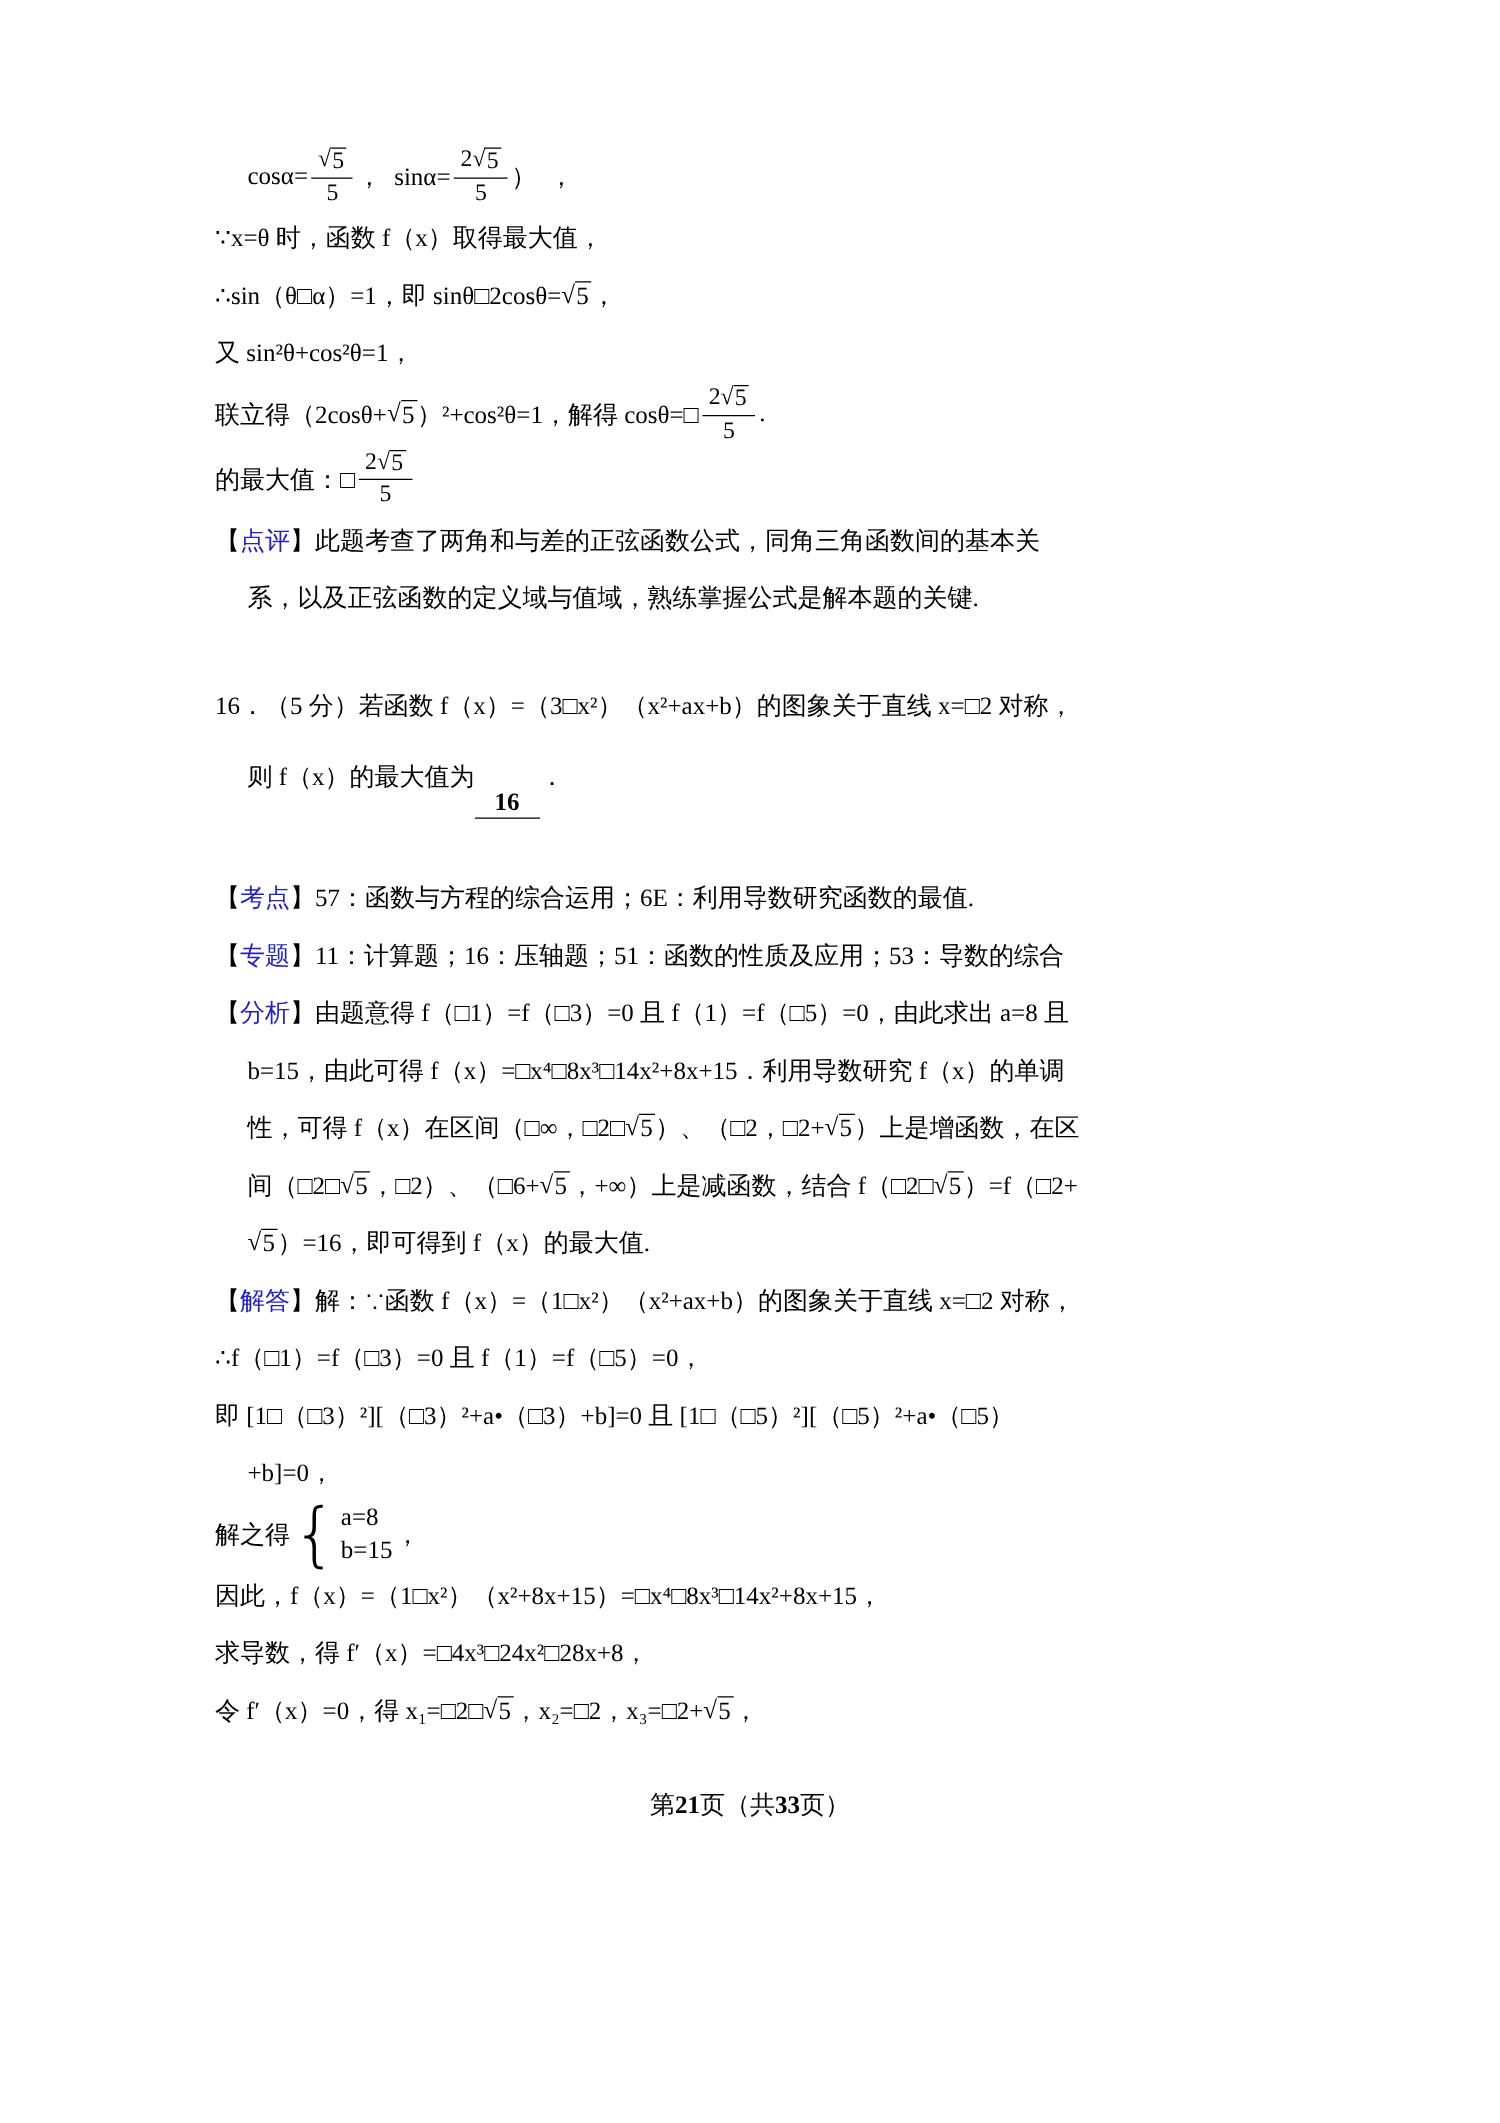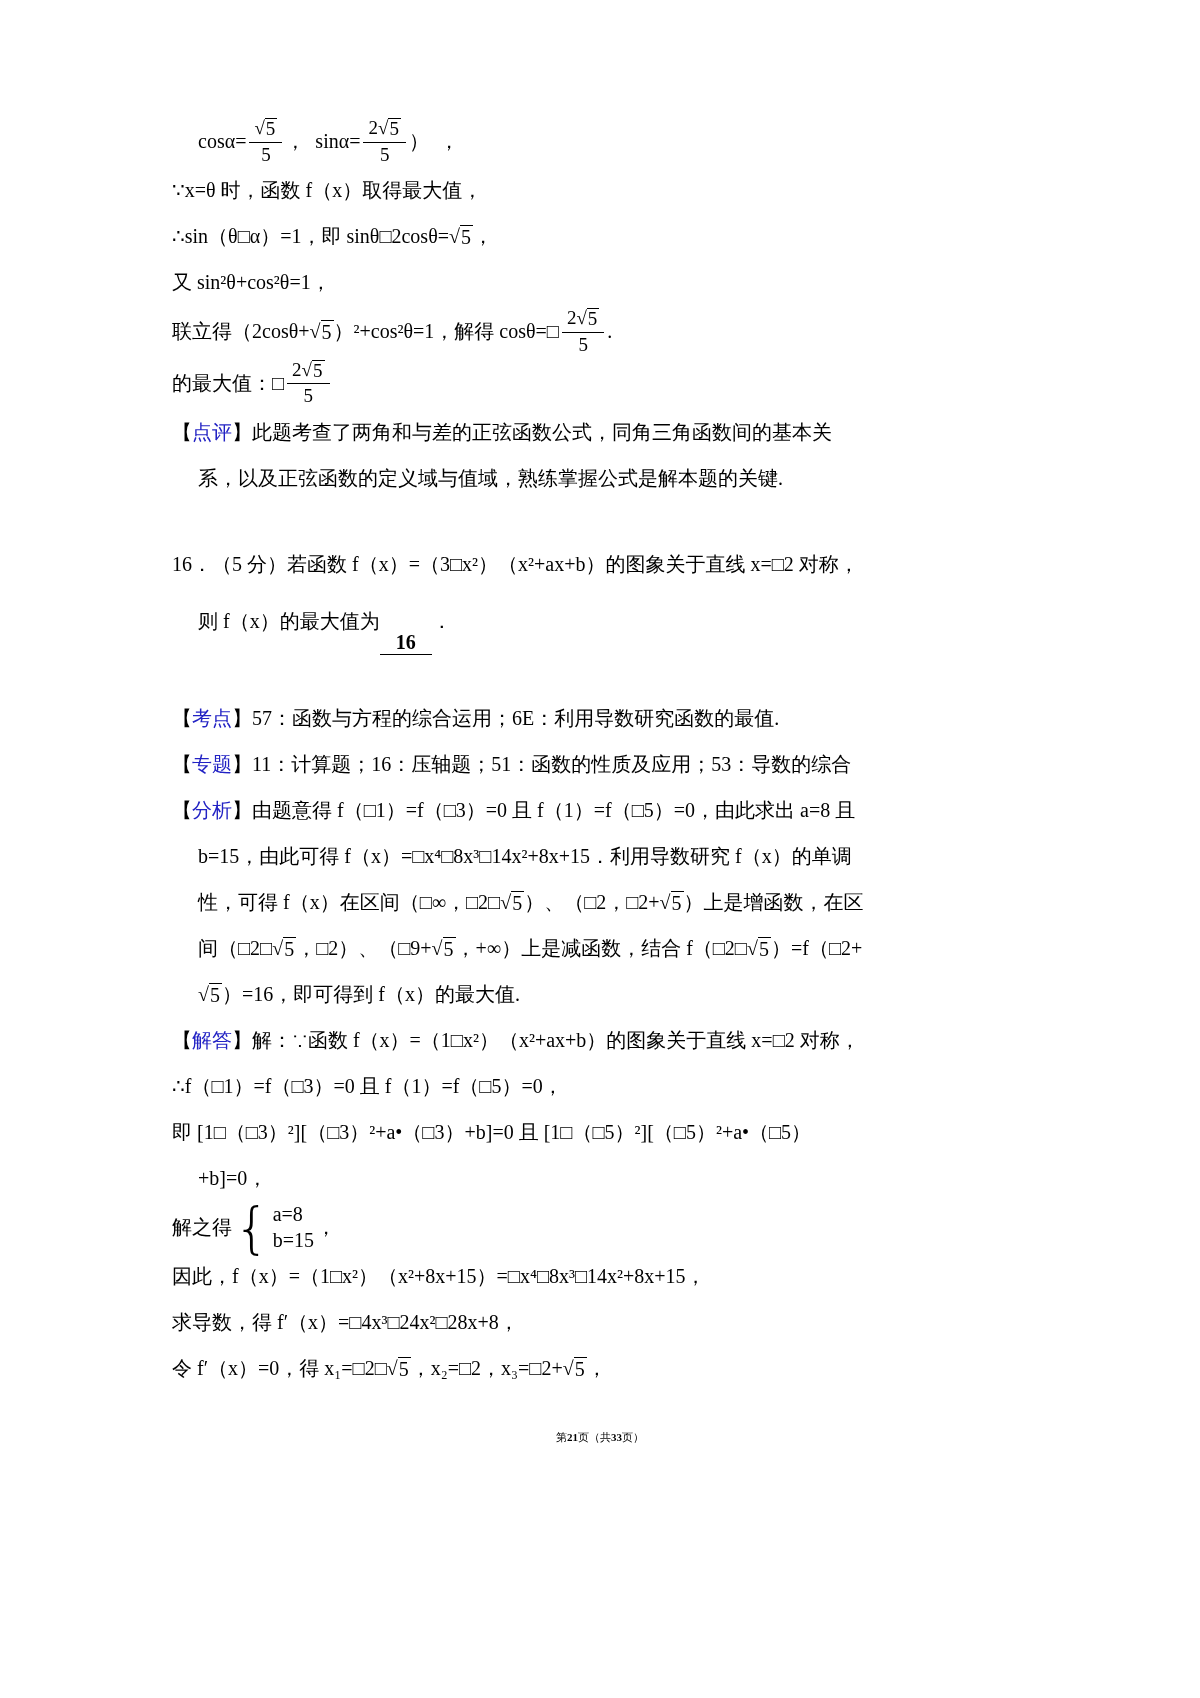--- a/index.html
+++ b/index.html
@@ -38,21 +38,21 @@
   
   .cases{display:inline-flex;align-items:center;margin:0 2px;}
   .cases .brace{
     font-family:"DejaVu Sans",sans-serif;
     font-size:56px;font-weight:100;line-height:0.85;margin-right:3px;
   }
   .cases .rows{display:inline-flex;flex-direction:column;line-height:1.3;font-family:Liberation Serif, serif;}
   
   .footer{
     position:absolute;left:0;right:0;top:1430px;
-    text-align:center;font-size:11px;color:#000;
+    text-align:center;font-size:20px;color:#000;
   }
   .footer b{font-weight:bold;}
 </style>
 </head>
 <body>
 
 <div class="page">
   <div class="content">
       <div class="line indent1"><span>cosα=</span><span class="frac"><span class="num"><span class="sqrt"><span class="sign">√</span><span class="rad">5</span></span></span><span class="den">5</span></span><span>，  sinα=</span><span class="frac"><span class="num"><span>2</span><span class="sqrt"><span class="sign">√</span><span class="rad">5</span></span></span><span class="den">5</span></span><span>）  ，</span></div>
       <div class="line "><span>∵x=θ 时，函数 f（x）取得最大值，</span></div>
@@ -64,21 +64,21 @@
       <div class="line indent1"><span>系，以及正弦函数的定义域与值域，熟练掌握公式是解本题的关键.</span></div>
       <div class="line blank"></div>
       <div class="line "><span>16．（5 分）若函数 f（x）=（3□x²）（x²+ax+b）的图象关于直线 x=□2 对称，</span></div>
       <div class="line indent1"><span>则 f（x）的最大值为</span><span class="answer">16</span><span>．</span></div>
       <div class="line blank"></div>
       <div class="line "><span>【</span><span class="blue">考点</span><span>】57：函数与方程的综合运用；6E：利用导数研究函数的最值.</span></div>
       <div class="line "><span>【</span><span class="blue">专题</span><span>】11：计算题；16：压轴题；51：函数的性质及应用；53：导数的综合</span></div>
       <div class="line "><span>【</span><span class="blue">分析</span><span>】由题意得 f（□1）=f（□3）=0 且 f（1）=f（□5）=0，由此求出 a=8 且</span></div>
       <div class="line indent1"><span>b=15，由此可得 f（x）=□x⁴□8x³□14x²+8x+15．利用导数研究 f（x）的单调</span></div>
       <div class="line indent1"><span>性，可得 f（x）在区间（□∞，□2□</span><span class="sqrt"><span class="sign">√</span><span class="rad">5</span></span><span>）、（□2，□2+</span><span class="sqrt"><span class="sign">√</span><span class="rad">5</span></span><span>）上是增函数，在区</span></div>
-      <div class="line indent1"><span>间（□2□</span><span class="sqrt"><span class="sign">√</span><span class="rad">5</span></span><span>，□2）、（□9+</span><span class="sqrt"><span class="sign">√</span><span class="rad">5</span></span><span>，+∞）上是减函数，结合 f（□2□</span><span class="sqrt"><span class="sign">√</span><span class="rad">5</span></span><span>）=f（□2+</span></div>
+      <div class="line indent1"><span>间（□2□</span><span class="sqrt"><span class="sign">√</span><span class="rad">5</span></span><span>，□2）、（□6+</span><span class="sqrt"><span class="sign">√</span><span class="rad">5</span></span><span>，+∞）上是减函数，结合 f（□2□</span><span class="sqrt"><span class="sign">√</span><span class="rad">5</span></span><span>）=f（□2+</span></div>
       <div class="line indent1"><span class="sqrt"><span class="sign">√</span><span class="rad">5</span></span><span>）=16，即可得到 f（x）的最大值.</span></div>
       <div class="line "><span>【</span><span class="blue">解答</span><span>】解：∵函数 f（x）=（1□x²）（x²+ax+b）的图象关于直线 x=□2 对称，</span></div>
       <div class="line "><span>∴f（□1）=f（□3）=0 且 f（1）=f（□5）=0，</span></div>
       <div class="line "><span>即 [1□（□3）²][（□3）²+a•（□3）+b]=0 且 [1□（□5）²][（□5）²+a•（□5）</span></div>
       <div class="line indent1"><span>+b]=0，</span></div>
       <div class="line "><span>解之得</span><span class="cases"><span class="brace">{</span><span class="rows"><span>a=8</span><span>b=15</span></span></span><span>，</span></div>
       <div class="line "><span>因此，f（x）=（1□x²）（x²+8x+15）=□x⁴□8x³□14x²+8x+15，</span></div>
       <div class="line "><span>求导数，得 f′（x）=□4x³□24x²□28x+8，</span></div>
       <div class="line "><span>令 f′（x）=0，得 x₁=□2□</span><span class="sqrt"><span class="sign">√</span><span class="rad">5</span></span><span>，x₂=□2，x₃=□2+</span><span class="sqrt"><span class="sign">√</span><span class="rad">5</span></span><span>，</span></div>
     </div>

